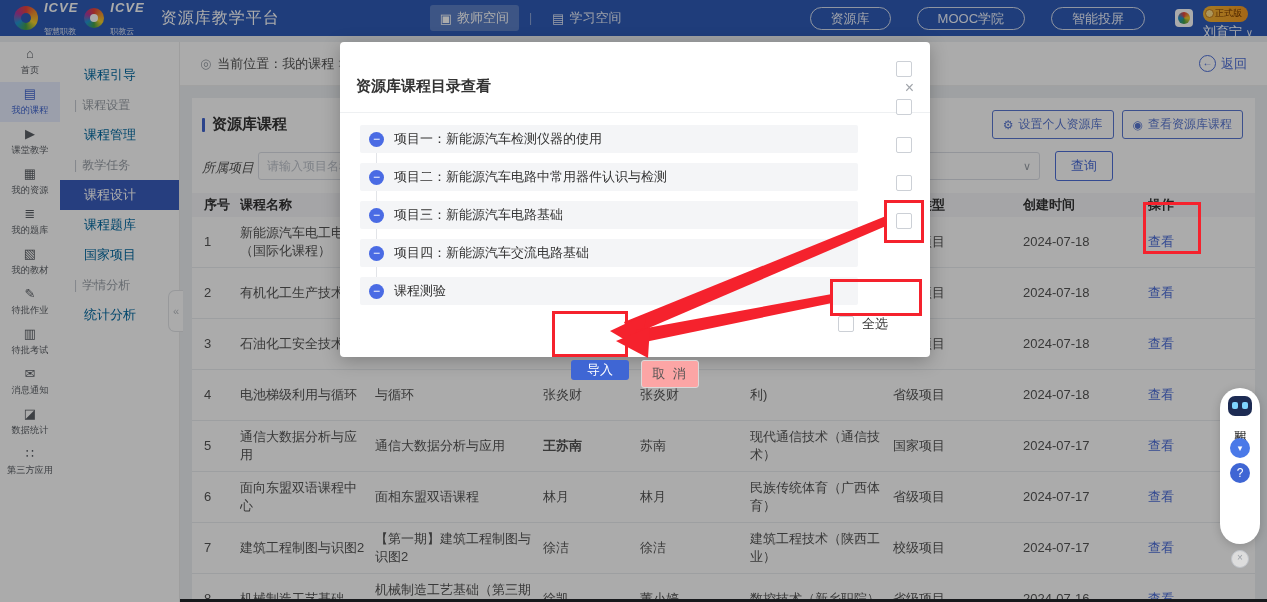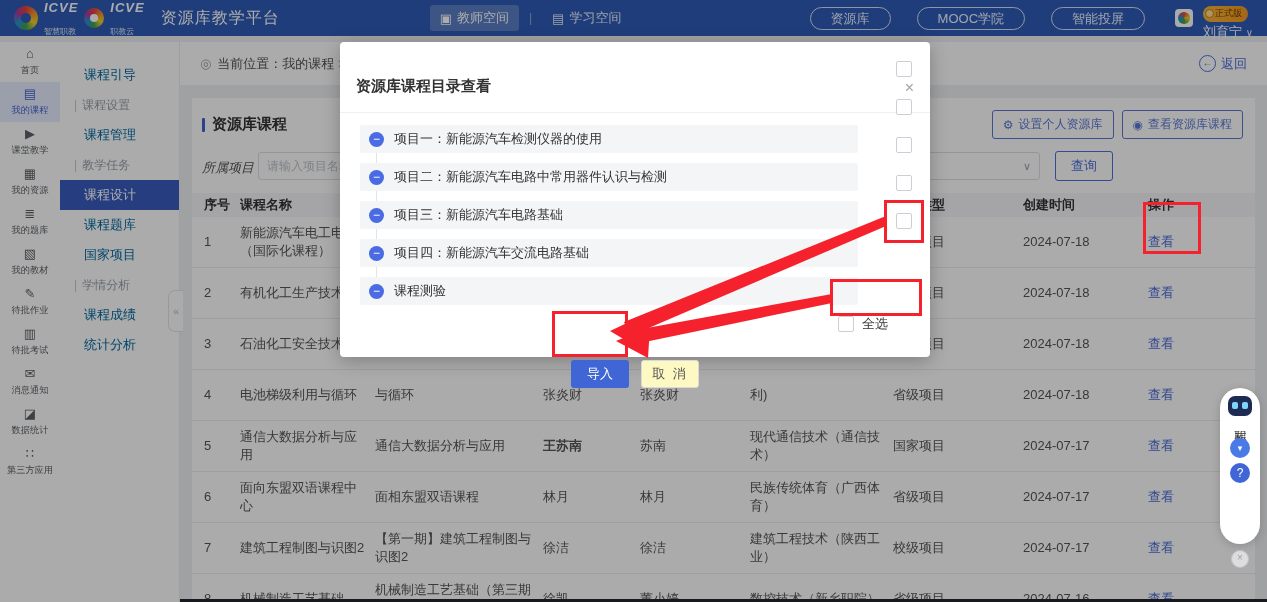--- a/index.html
+++ b/index.html
@@ -104,23 +104,23 @@
   .cat-item{position:relative;width:498px;height:28px;background:#f4f5f7;border-radius:2px;margin-bottom:10px;
             display:flex;align-items:center;font-size:13px;color:#333;}
   .cat-item .minus{width:15px;height:15px;border-radius:50%;background:#4a6be4;color:#fff;font-size:12px;
             line-height:14px;text-align:center;margin:0 10px 0 9px;flex:0 0 auto;cursor:pointer;}
   .cat-item::after{content:"";position:absolute;left:16px;top:28px;width:1px;height:10px;background:#e2e4e8;}
   .cat-item:last-child::after{display:none;}
   .cat-cb{position:absolute;width:14px;height:14px;border:1px solid #ccd0d6;border-radius:2px;background:#fff;cursor:pointer;}
   .selall{position:absolute;left:498px;top:273px;display:flex;align-items:center;gap:8px;font-size:13px;color:#333;}
   .selall .cbx{width:14px;height:14px;border:1px solid #ccd0d6;border-radius:2px;background:#fff;cursor:pointer;}
   .modal-btns{position:absolute;left:0;top:318px;width:590px;display:flex;justify-content:center;gap:12px;}
-  .btn-primary{background:#3f66d4;color:#fff;border:none;border-radius:3px;width:58px;height:28px;
+  .btn-primary{background:#3f66d4;color:#fff;border:none;border-radius:3px;width:58px;height:20px;
                font-size:13px;cursor:pointer;font-family:inherit;}
-  .btn-plain{background:#fef9c3;color:#555;border:1px solid #d9d9d9;border-radius:3px;width:58px;height:28px;
+  .btn-plain{background:#fca5a5;color:#555;border:1px solid #d9d9d9;border-radius:3px;width:58px;height:28px;
              font-size:13px;cursor:pointer;font-family:inherit;letter-spacing:2px;}
   
   .assistant{position:absolute;left:1220px;top:388px;width:40px;height:156px;background:#fff;border-radius:20px;
              box-shadow:0 2px 10px rgba(0,0,0,.18);z-index:70;display:flex;flex-direction:column;align-items:center;
              padding-top:8px;box-sizing:border-box;}
   .bot{width:24px;height:20px;background:#1d2b53;border-radius:7px;position:relative;flex:0 0 auto;}
   .bot::before,.bot::after{content:"";position:absolute;top:6px;width:6px;height:7px;border-radius:2px;background:#7fd4ff;}
   .bot::before{left:4px;} .bot::after{right:4px;}
   .assistant .vtext{writing-mode:vertical-rl;font-size:12px;color:#333;letter-spacing:3px;margin-top:5px;}
   .circ-btn{width:20px;height:20px;border-radius:50%;background:#3f66d4;color:#fff;font-size:12px;line-height:20px;
@@ -226,21 +226,20 @@
   </div>
 <div class="subside" id="subside">
     <div class="sd-link">课程引导</div>
     <div class="sd-section"><span class="bar">|</span><span>课程设置</span></div>
     <div class="sd-link">课程管理</div>
     <div class="sd-section"><span class="bar">|</span><span>教学任务</span></div>
     <div class="sd-link active">课程设计</div>
     <div class="sd-link">课程题库</div>
     <div class="sd-link">国家项目</div>
     <div class="sd-section"><span class="bar">|</span><span>学情分析</span></div>
-    <div class="sd-link">课程成绩</div>
     <div class="sd-link">统计分析</div>
   </div>
 <div class="collapse-handle">
   <span>«</span>
 </div>
 
 <div class="crumbbar">
   <span class="loc-ic">◎</span>
   <span>当前位置：</span>
   <span>我的课程</span>

